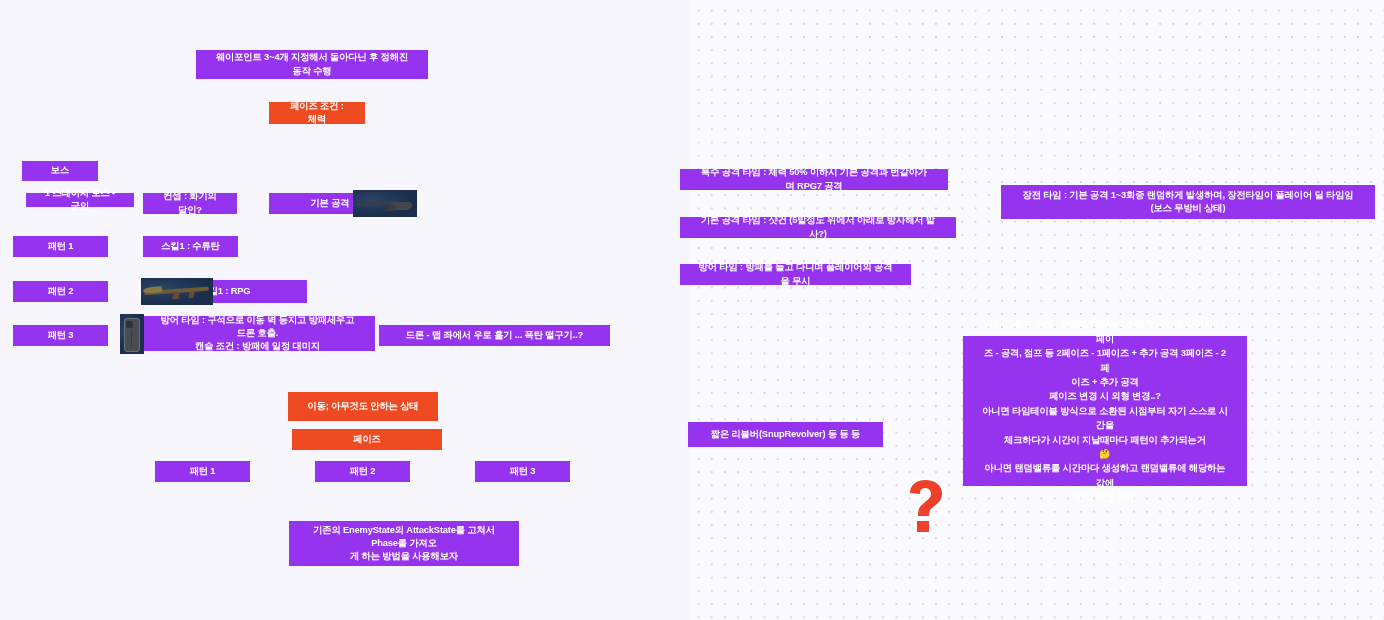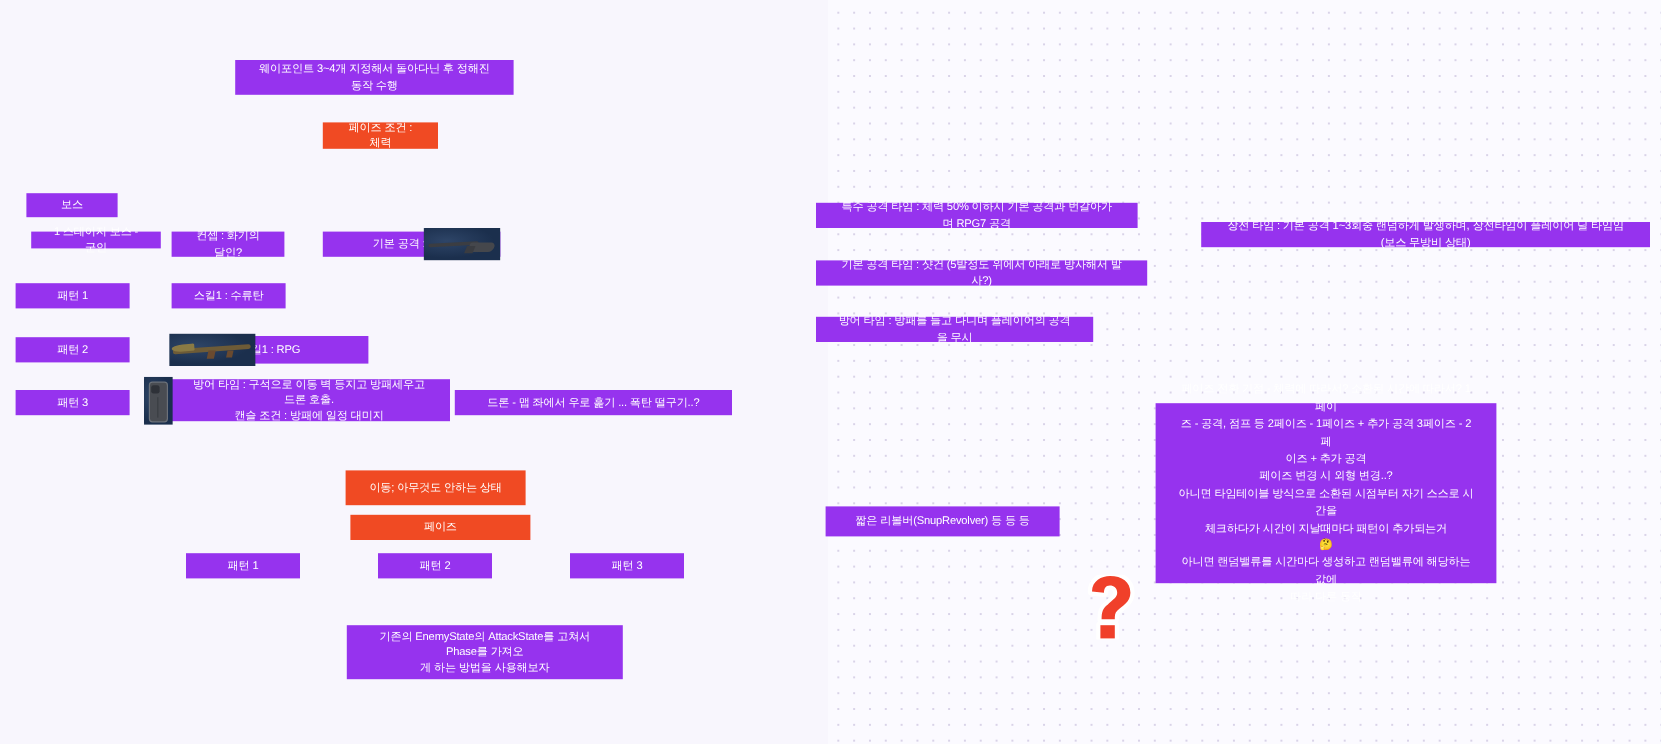--- a/index.html
+++ b/index.html
@@ -36,21 +36,21 @@
     box-sizing: border-box;
     display: flex;
     align-items: center;
     justify-content: center;
     text-align: center;
     color: #ffffff;
     font-size: 9.3px;
     line-height: 1.42;
     letter-spacing: -0.15px;
     padding: 3px 18px;
-    font-weight: 400;
+    font-weight: 700;
     white-space: pre-line;
   }
   .purple { background: #9633ee; }
   .orange { background: #f04a23; }
 
   
   .thumb {
     position: absolute;
     box-sizing: border-box;
     overflow: hidden;
@@ -241,21 +241,21 @@
 
   <div class="node purple" style="left:315px; top:461px; width:95px; height:21px;">패턴 2</div>
 
   <div class="node purple" style="left:475px; top:461px; width:95px; height:21px;">패턴 3</div>
 
   <div class="node purple" style="left:289px; top:521px; width:230px; height:45px;">기존의 EnemyState의 AttackState를 고쳐서 Phase를 가져오
 게 하는 방법을 사용해보자</div>
 
   <div class="node purple" style="left:680px; top:169px; width:268px; height:21px;">특수 공격 타임 : 체력 50% 이하시 기본 공격과 번갈아가며 RPG7 공격</div>
 
-  <div class="node purple" style="left:1001px; top:185px; width:374px; height:21px;">장전 타임 : 기본 공격 1~3회중 랜덤하게 발생하며, 장전타임이 플레이어 딜 타임임(보스 무방비 상태)</div>
+  <div class="node purple" style="left:1001px; top:185px; width:374px; height:34px;">장전 타임 : 기본 공격 1~3회중 랜덤하게 발생하며, 장전타임이 플레이어 딜 타임임(보스 무방비 상태)</div>
 
   <div class="node purple" style="left:680px; top:217px; width:276px; height:21px;">기본 공격 타임 : 샷건 (5발정도 위에서 아래로 방사해서 발사?)</div>
 
   <div class="node purple" style="left:680px; top:264px; width:231px; height:21px;">방어 타임 : 방패를 들고 다니며 플레이어의 공격을 무시</div>
 
   <div class="node purple" style="left:963px; top:336px; width:284px; height:150px; line-height:1.55;">페이즈 전환 기점 - 체력에 따라서? 소환된 시간에 따라서? 1페이
 즈 - 공격, 점프 등 2페이즈 - 1페이즈 + 추가 공격 3페이즈 - 2페
 이즈 + 추가 공격
 페이즈 변경 시 외형 변경..?
 아니면 타임테이블 방식으로 소환된 시점부터 자기 스스로 시간을

